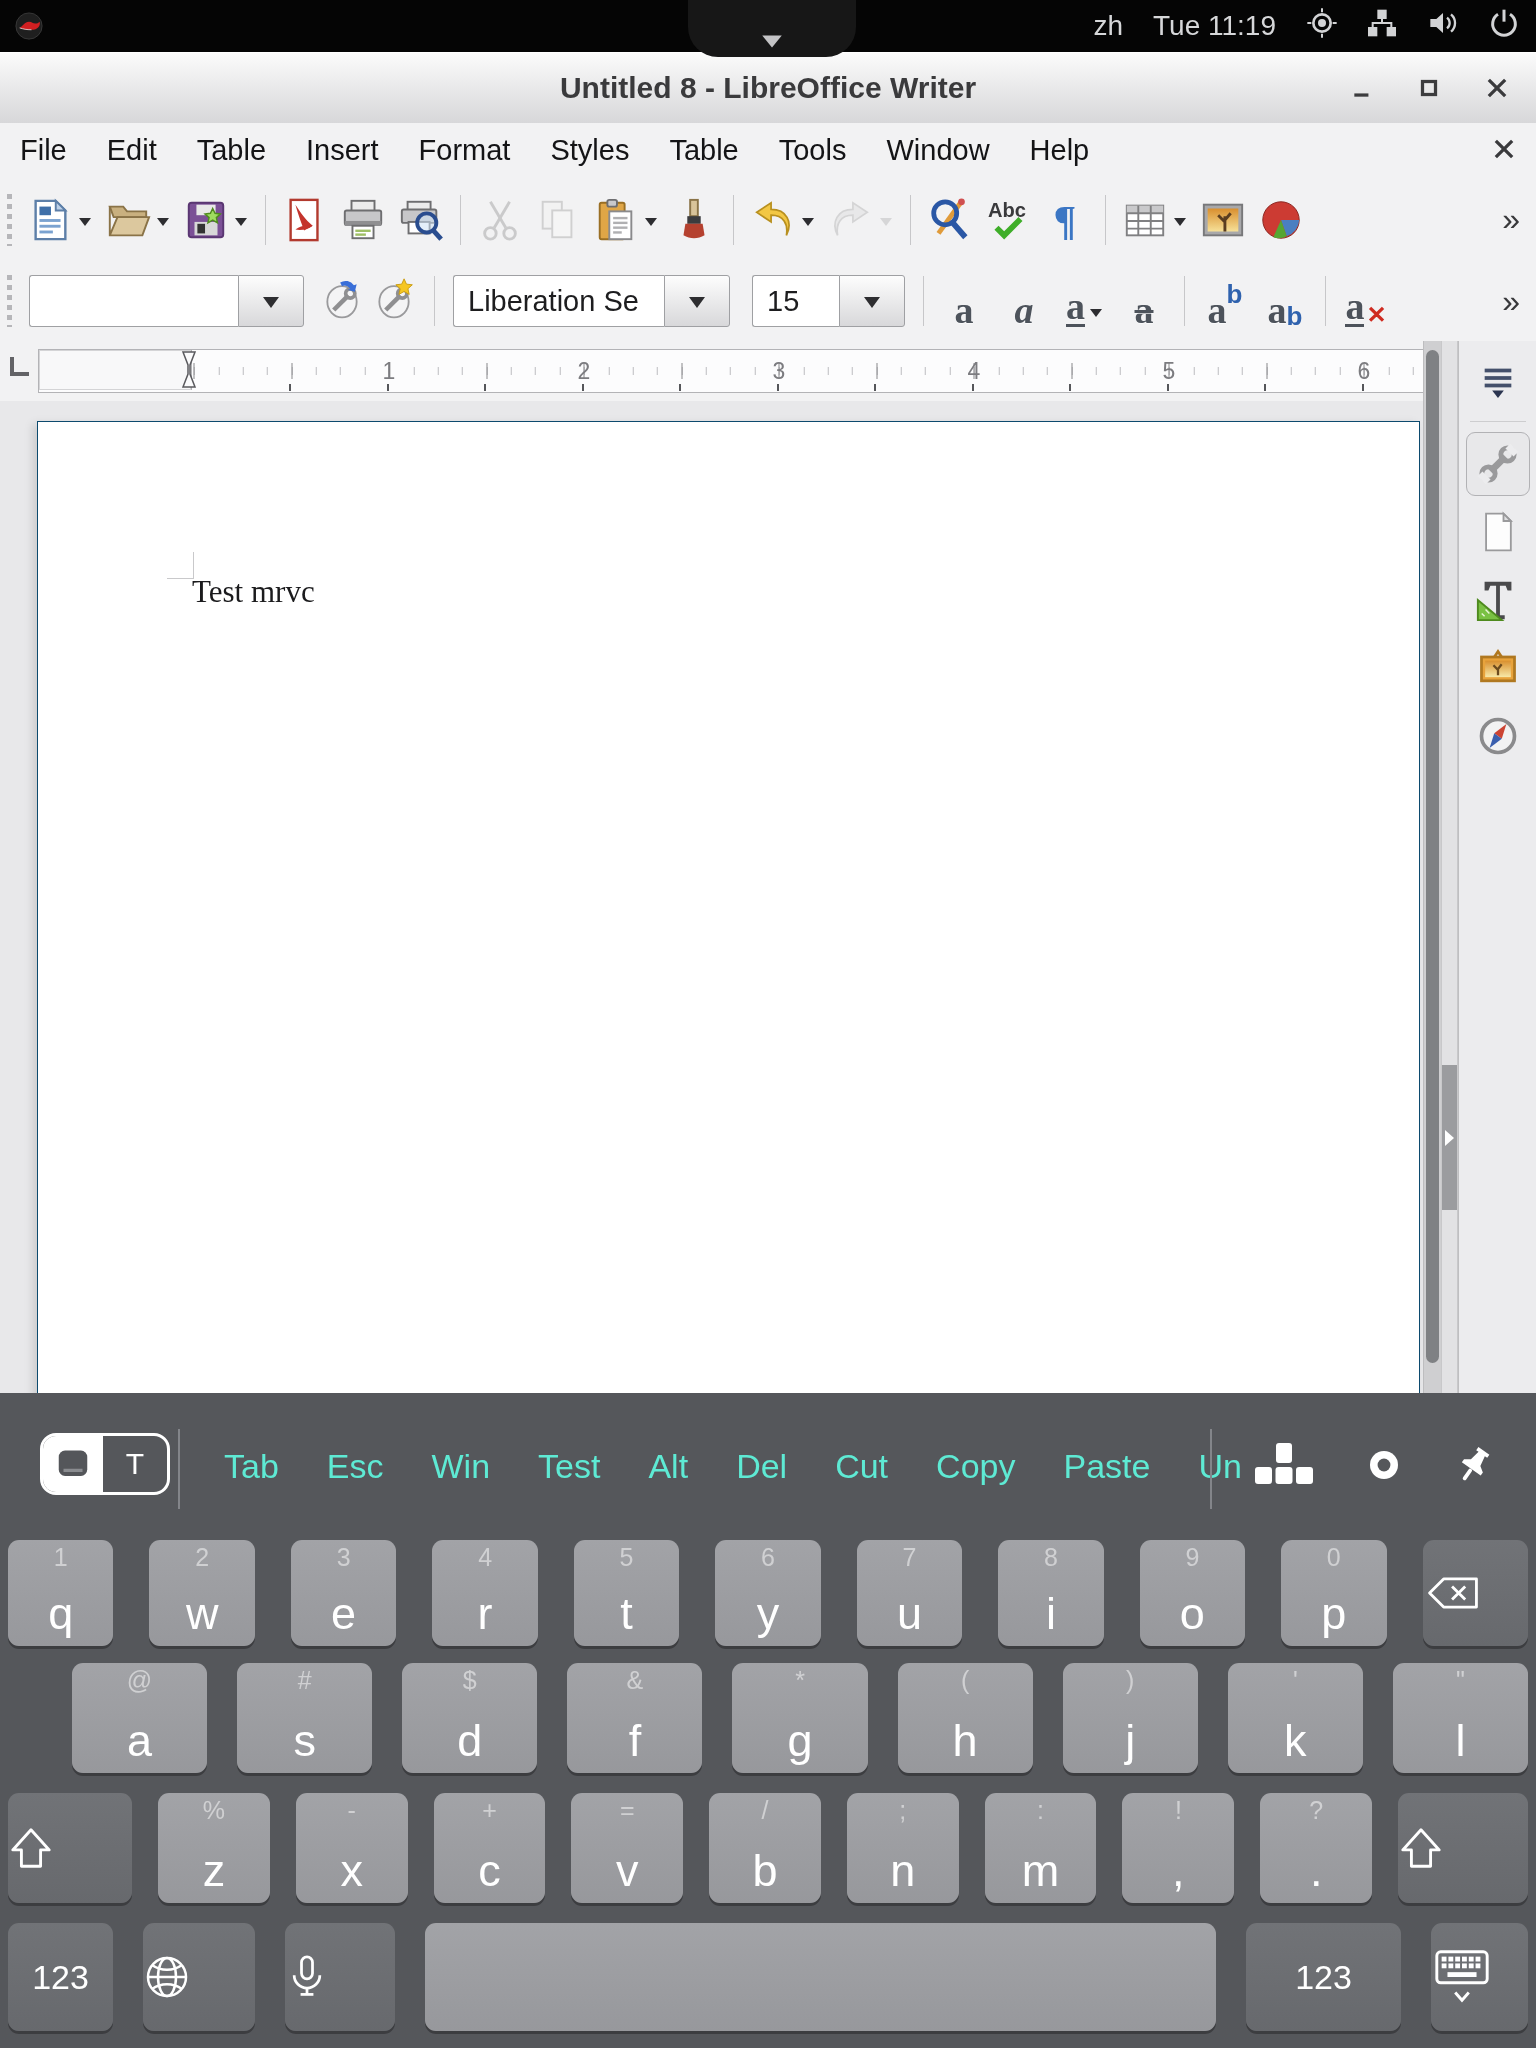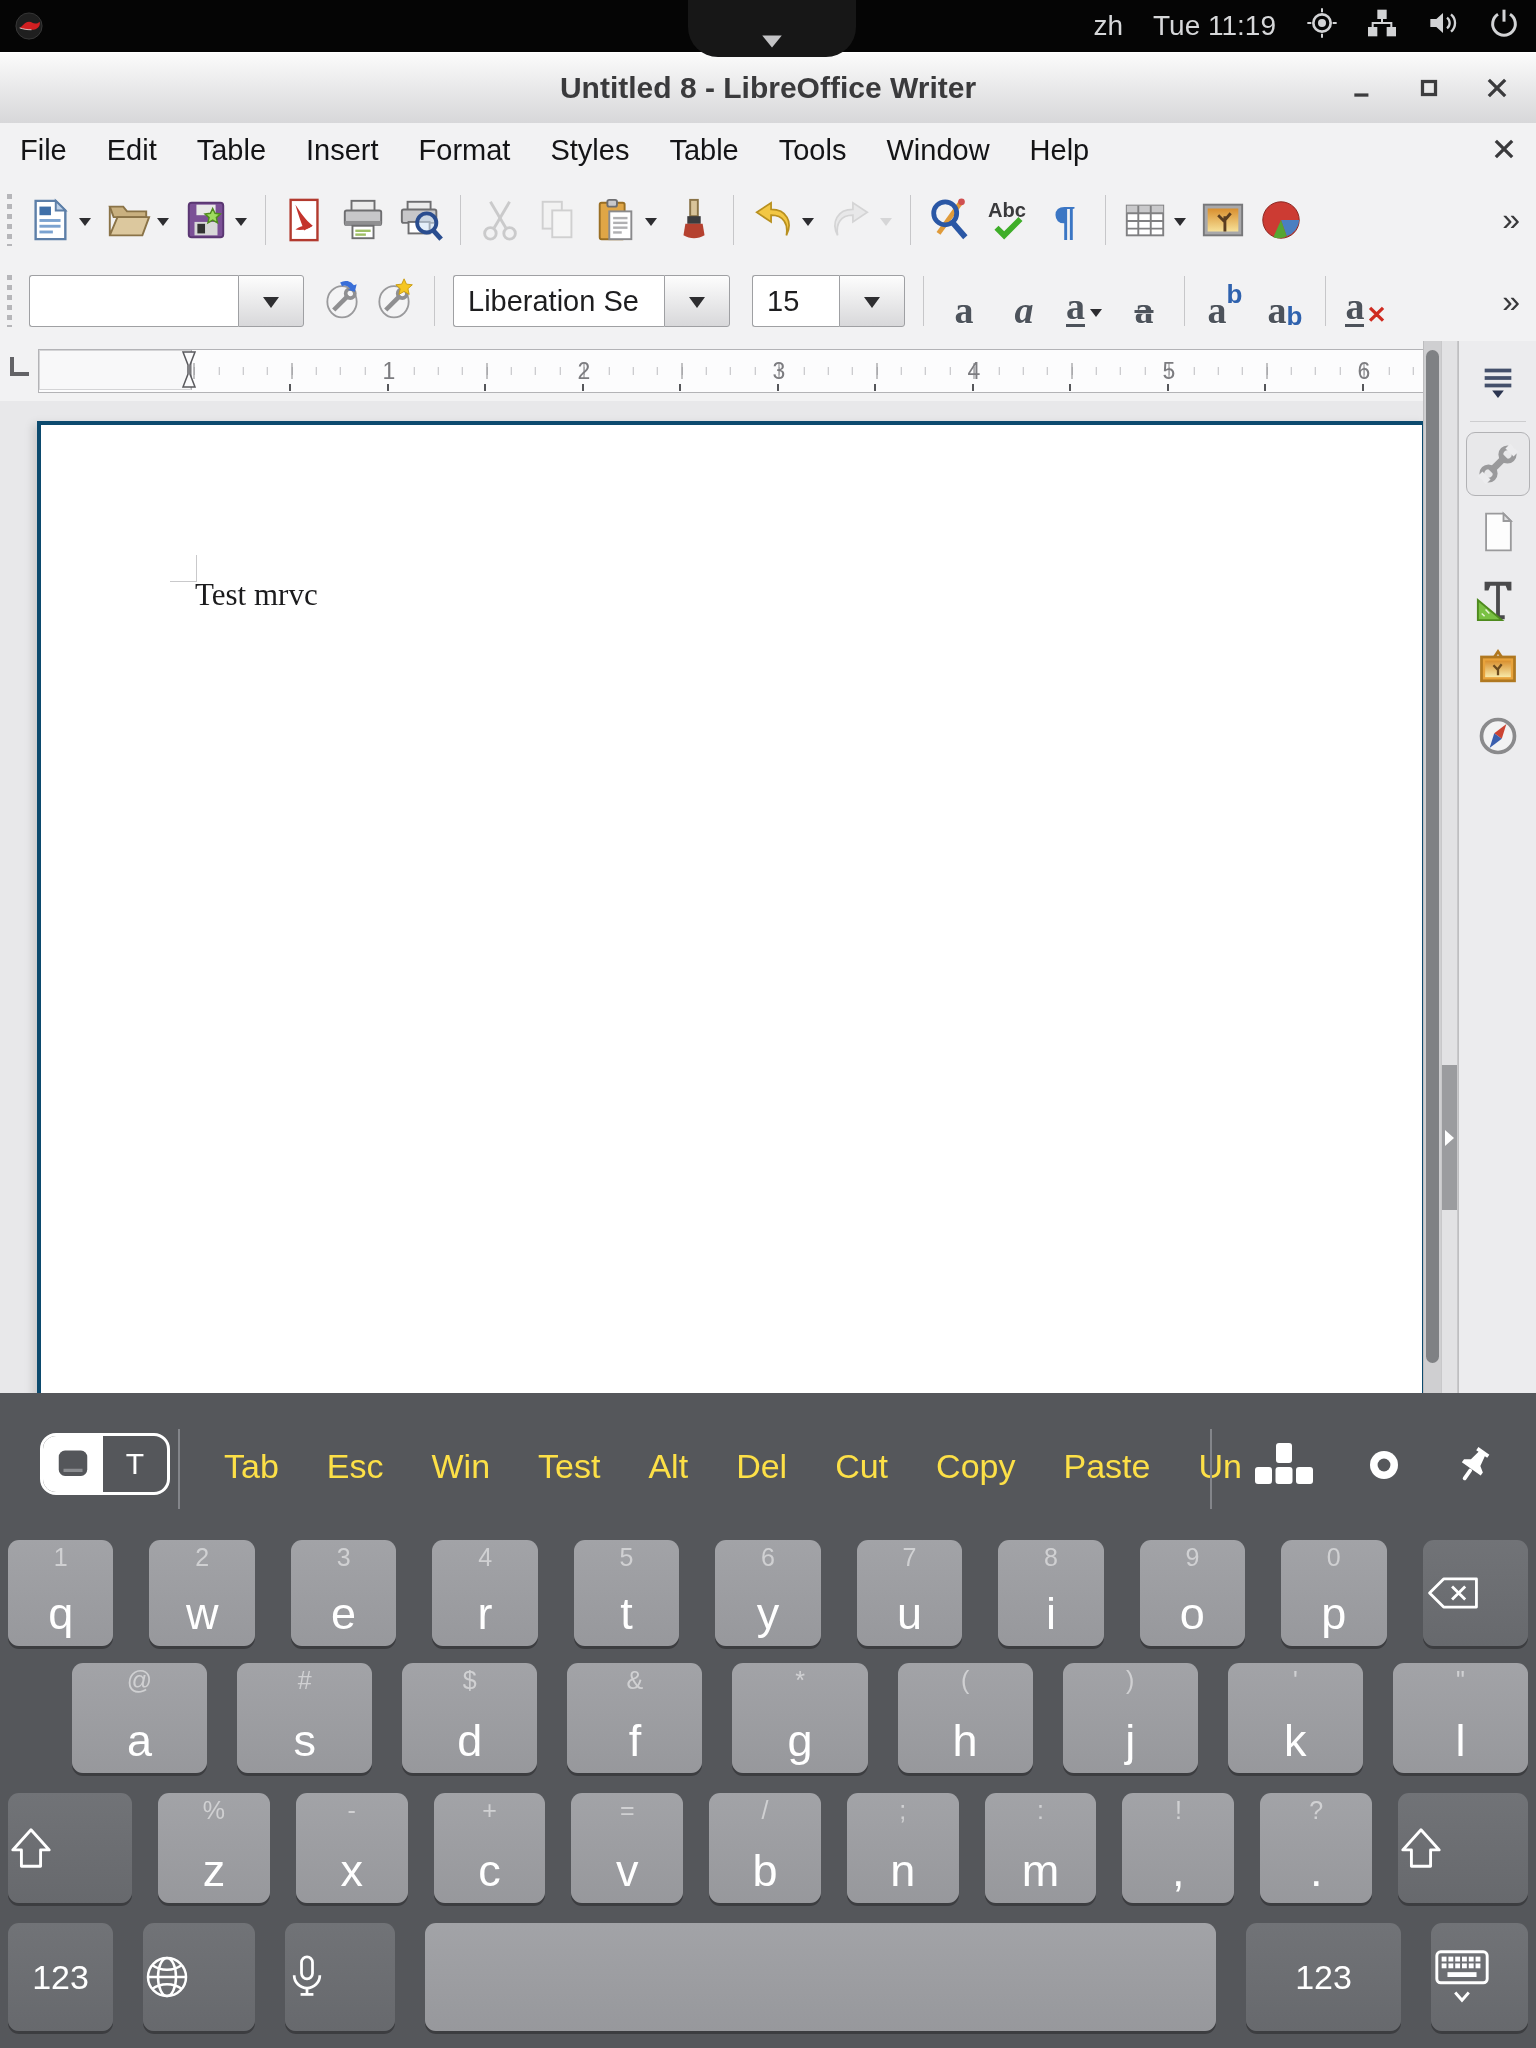--- a/index.html
+++ b/index.html
@@ -83,21 +83,21 @@
      background-size:auto 16px,auto 8px;
      background-position:57.5px center,8.75px center}
   #ruler-margin{position:absolute;left:0;top:0;width:152px;height:40px;background:#f8f8f9;
                 border-right:1px solid #b3b3b6;box-shadow:inset 0 0 0 1px #d4d4d6}
   #tabstops{position:absolute;left:155px;right:0;bottom:1px;height:7px;
             background:repeating-linear-gradient(90deg,transparent 0 95.5px,#55565a 95.5px 97.5px)}
   .ruler-num{position:absolute;top:50%;transform:translate(-50%,-50%);font-size:23px;color:#7c7c80}
   #indent-marker{position:absolute;left:140px;top:1px}
   #doc-area{flex:1;background:#e8e8ea;position:relative;overflow:hidden}
   #page{position:absolute;left:37px;top:20px;width:1381px;height:1200px;background:#fff;
-        border:4px solid #0c4a6e;box-shadow:-4px 3px 9px rgba(0,0,0,.13)}
+        border:1px solid #0c4a6e;box-shadow:-4px 3px 9px rgba(0,0,0,.13)}
   #corner-mark{position:absolute;left:129px;top:130px;width:26px;height:26px;
                border-right:1px solid #c9c9cb;border-bottom:1px solid #c9c9cb}
   #doc-text{position:absolute;left:154px;top:152px;font-family:"Liberation Serif","DejaVu Serif",serif;
             font-size:31px;color:#1b1b1d}
   #scrollbar{width:17px;background:#cfcfd1;border-left:1px solid #bdbdbf;position:relative}
   #scroll-thumb{position:absolute;left:2px;top:9px;width:13px;height:1013px;background:#7f8184;border-radius:7px}
   #splitter{width:15px;background:#e2e2e4;border-left:1px solid #c8c8ca;border-right:1px solid #c8c8ca;position:relative}
   #split-handle{position:absolute;left:0;top:724px;width:100%;height:145px;background:#9b9c9f;
                 display:flex;align-items:center;justify-content:center}
   #split-handle .arr{width:0;height:0;border-left:9px solid #fff;border-top:8px solid transparent;border-bottom:8px solid transparent}
@@ -110,21 +110,21 @@
   
   #keyboard{position:absolute;left:0;top:1393px;width:1536px;height:655px;background:#55575b;color:#fff}
   #kb-toggle{position:absolute;left:40px;top:40px;width:124px;height:56px;border:3px solid #fff;
              border-radius:16px;display:flex;overflow:hidden}
   #kb-toggle .seg-left{width:60px;background:#fff;display:flex;align-items:center;justify-content:center}
   #kb-toggle .seg-right{flex:1;display:flex;align-items:center;justify-content:center;font-size:30px;color:#fff}
   .kb-sep{position:absolute;top:36px;width:2px;height:80px;background:#83858a}
   #kb-sep1{left:178px}#kb-sep2{left:1210px}
   #kb-shortcuts{position:absolute;left:190px;top:0;width:1018px;height:147px;display:flex;align-items:center;
                 justify-content:space-between;padding-left:34px;overflow:hidden;white-space:nowrap}
-  .kb-shortcut{font-size:34px;color:#fde047}
+  .kb-shortcut{font-size:34px;color:#5eead4}
   #kb-actions{position:absolute;left:1212px;top:0;width:324px;height:147px;display:flex;
               align-items:center;justify-content:space-evenly}
   .kb-row{position:absolute;left:8px;right:8px;display:flex;gap:36px}
   .kb-row1{top:147px;height:106px}
   .kb-row2{top:270px;height:110px;left:72px;gap:30px}
   .kb-row3{top:400px;height:110px;gap:26px}
   .kb-row4{top:530px;height:108px;gap:30px}
   .key{flex:1 1 0;position:relative;border-radius:11px;background:linear-gradient(#a2a3a7,#97989c);
        box-shadow:0 3px 0 rgba(22,22,26,.4)}
   .key.dark{background:linear-gradient(#717377,#67696d)}

